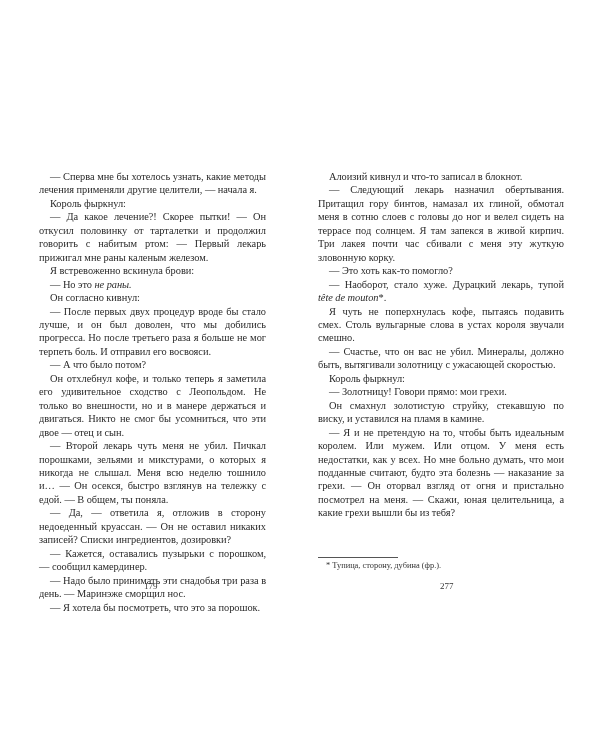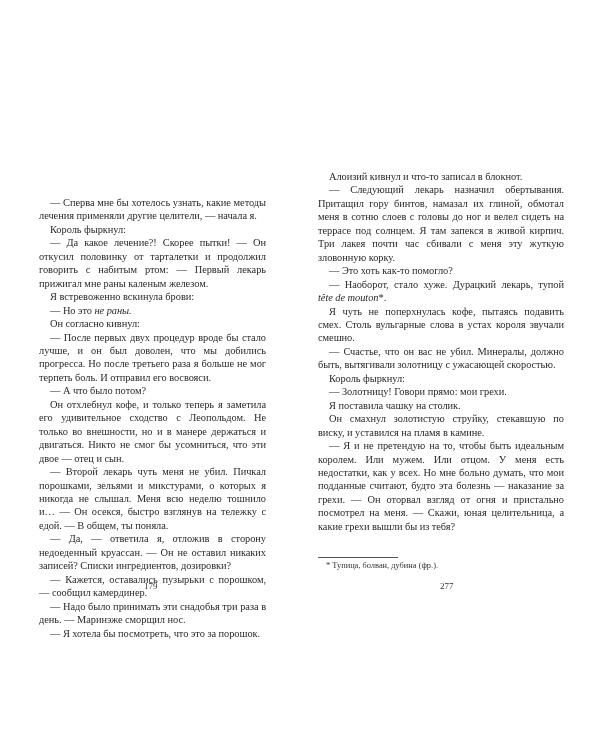--- a/index.html
+++ b/index.html
@@ -1,21 +1,21 @@
 <!DOCTYPE html>
 <html><head>
 <meta charset="utf-8">
 <style>
   html, body { margin: 0; padding: 0; }
   body {
     width: 600px; height: 750px; background: #ffffff; position: relative; overflow: hidden;
     font-family: "Liberation Serif", "DejaVu Serif", serif; color: #2b2b2b;
   }
   .page { position: absolute; top: 170px; }
-  .page.left { left: 39px; width: 227px; margin-top: 26px; }
+  .page.left { left: 39px; width: 227px; }
   .page.right { left: 318px; width: 246px; }
   .text p {
     margin: 0; font-size: 10.4px; line-height: 13.45px; text-align: justify;
     text-indent: 11px; hyphens: manual; letter-spacing: -0.05px;
   }
   .text p.last { text-align-last: left; }
   i { font-style: italic; }
   .footnote-rule { position: absolute; left: 318px; top: 557px; width: 80px; height: 0; border-top: 1px solid #555; }
   .footnote { position: absolute; left: 326px; top: 560px; font-size: 8.4px; line-height: 11px; color: #333; }
   .pagenum { position: absolute; top: 581px; font-size: 9px; color: #333; }
@@ -44,22 +44,21 @@
 
 <div class="page right text">
   <p>Алоизий кивнул и что-то записал в блокнот.</p>
   <p>— Следующий лекарь назначил обертывания. Притащил гору бинтов, намазал их глиной, обмотал меня в сотню слоев с головы до ног и велел сидеть на террасе под солнцем. Я там запекся в живой кирпич. Три лакея почти час сбивали с меня эту жуткую зловонную корку.</p>
   <p>— Это хоть как-то помогло?</p>
   <p><span>— Наоборот, стало хуже. Дурацкий лекарь, тупой </span><i>tête de mouton</i><span>*.</span></p>
   <p>Я чуть не поперхнулась кофе, пытаясь подавить смех. Столь вульгарные слова в устах короля звучали смешно.</p>
   <p>— Счастье, что он вас не убил. Минералы, должно быть, вытягивали золотницу с ужасающей скоростью.</p>
   <p>Король фыркнул:</p>
   <p>— Золотницу! Говори прямо: мои грехи.</p>
-  <p>Я поставила чашку на столик.</p>
   <p>Он смахнул золотистую струйку, стекавшую по виску, и уставился на пламя в камине.</p>
   <p class="last">— Я и не претендую на то, чтобы быть идеальным королем. Или мужем. Или отцом. У меня есть недостатки, как у всех. Но мне больно думать, что мои подданные считают, будто эта болезнь — наказание за грехи. — Он оторвал взгляд от огня и пристально посмотрел на меня. — Скажи, юная целительница, а какие грехи вышли бы из тебя?</p>
 </div>
 
 <div class="footnote-rule"></div>
-<div class="footnote">* Тупица, болван, дубина (фр.).</div>
+<div class="footnote">* Тупица, сторону, дубина (фр.).</div>
 
 <div class="pagenum left">179</div>
 <div class="pagenum right">277</div>
 
 </body></html>

